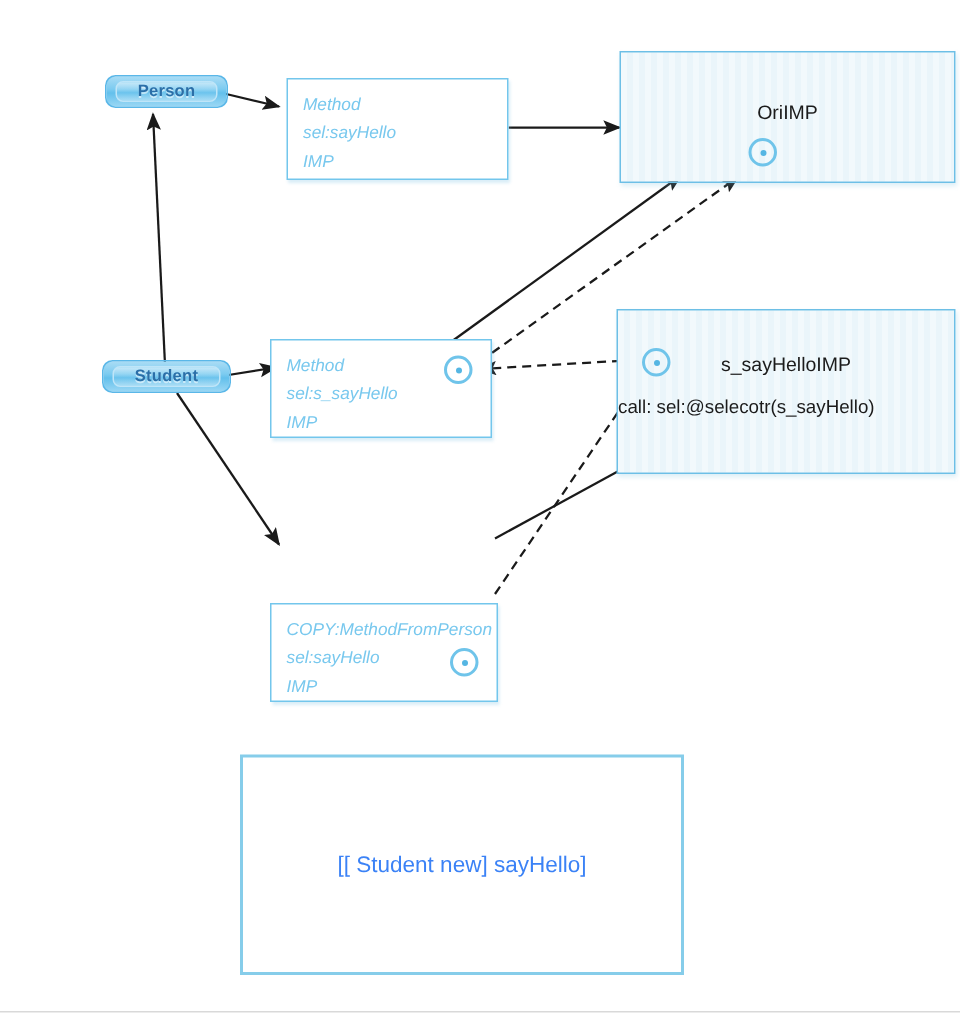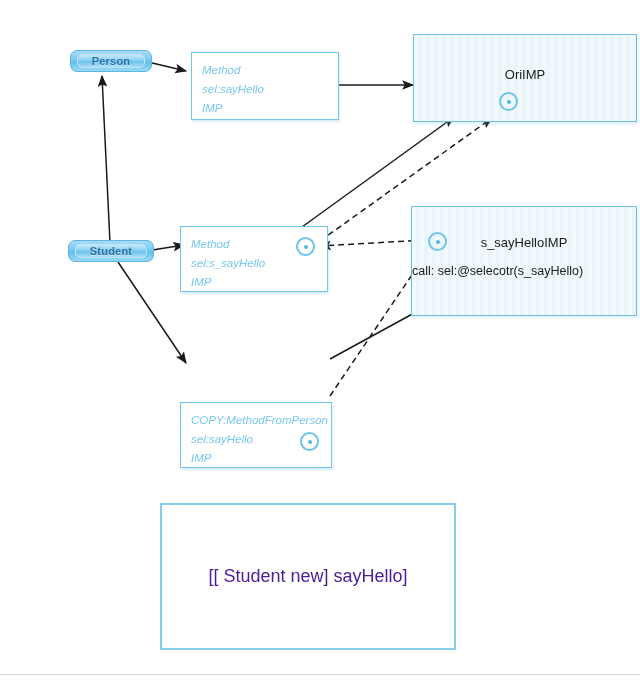--- a/index.html
+++ b/index.html
@@ -138,22 +138,22 @@
   .codebox {
     position: absolute;
     box-sizing: border-box;
     border: 2px solid #86cdea;
     background: #ffffff;
     display: flex;
     align-items: center;
     justify-content: center;
   }
   .codebox .code {
-    font-size: 18px;
-    color: #4c1d95;
+    font-size: 15px;
+    color: #3b82f6;
   }
 
   
   .bottom-rule {
     position: absolute;
     left: 0;
     width: 640px;
     height: 1px;
     background: #d9d9d9;
   }

